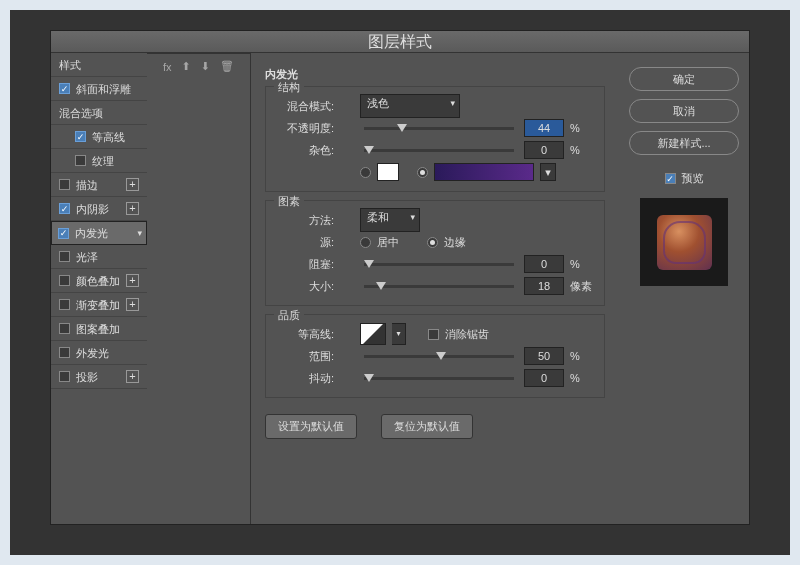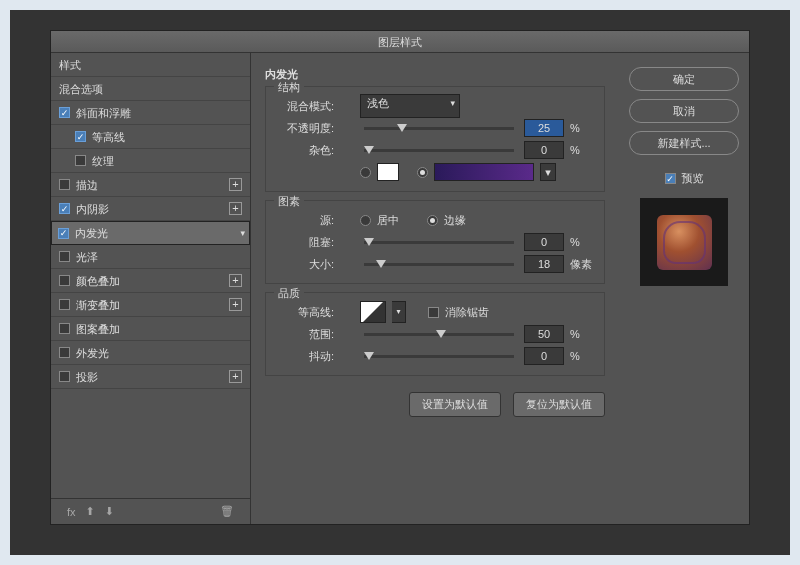--- a/index.html
+++ b/index.html
@@ -1,21 +1,21 @@
 <!DOCTYPE html>
 <html><head>
 <meta charset="utf-8">
 <style>
 *{margin:0;padding:0;box-sizing:border-box;font-family:"Microsoft YaHei",Arial,sans-serif;font-size:11px;color:#ddd}
 body{background:#e0e8f0;width:800px;height:565px;padding:10px}
 .outer{background:#333;width:780px;height:545px;padding:20px 0 0 0;position:relative}
 .dialog{background:#535353;width:700px;height:495px;margin:0 auto;border:1px solid #222;position:relative}
-.titlebar{background:linear-gradient(#6a6a6a,#5a5a5a);height:22px;text-align:center;line-height:22px;font-size:11px;border-bottom:1px solid #333}
+.titlebar{background:linear-gradient(#6a6a6a,#5a5a5a);height:22px;text-align:center;line-height:22px;font-size:16px;border-bottom:1px solid #333}
 .body{display:flex;height:calc(100% - 22px)}
-.left{width:200px;border-right:1px solid #333;display:flex;flex-direction:column}
+.left{width:200px;border-right:1px solid #333;display:flex;flex-direction:row}
 .stylelist{flex:1;overflow:hidden}
 .li{height:24px;line-height:24px;padding:0 8px;border-bottom:1px solid #444;display:flex;align-items:center;gap:6px;position:relative}
 .li.sel{background:#6a6a6a}
 .li .cb{width:11px;height:11px;border:1px solid #888;background:#3a3a3a;display:inline-flex;align-items:center;justify-content:center;font-size:8px}
 .li .cb.on{background:#4a7fb8;border-color:#6a9fd8}
 .li .cb.on::after{content:"✓";color:#fff;font-size:9px}
 .li .plus{position:absolute;right:8px;width:13px;height:13px;border:1px solid #999;text-align:center;line-height:11px;font-size:11px}
 .li.indent{padding-left:24px}
 .leftbtm{height:26px;border-top:1px solid #333;display:flex;align-items:center;padding:0 16px;gap:10px}
 .leftbtm span{opacity:.6}
@@ -33,21 +33,21 @@
 .num{width:40px;height:18px;background:#3a3a3a;border:1px solid #222;text-align:center;line-height:16px}
 .unit{width:24px}
 .radio{width:11px;height:11px;border:1px solid #888;border-radius:50%;background:#3a3a3a;display:inline-flex;align-items:center;justify-content:center}
 .radio.on::after{content:"";width:5px;height:5px;background:#ddd;border-radius:50%}
 .swatch{width:22px;height:18px;border:1px solid #222}
 .gswatch{width:100px;height:18px;background:linear-gradient(90deg,#2a1a5a,#5a2a8a);border:1px solid #222}
 .gsel{width:16px;height:18px;border:1px solid #222;background:#3a3a3a;text-align:center;line-height:16px}
 .contour{width:26px;height:22px;background:linear-gradient(135deg,#fff 48%,#333 52%);border:1px solid #222}
 .contour-sel{width:14px;height:22px;border:1px solid #222;border-left:none;background:#3a3a3a;text-align:center;line-height:20px;font-size:8px}
 .btn{background:#6a6a6a;border:1px solid #333;border-radius:3px;padding:4px 12px;text-align:center}
-.btnrow{display:flex;gap:12px;justify-content:flex-end;margin-top:16px}
+.btnrow{display:flex;gap:24px;justify-content:flex-start;margin-top:16px}
 .right{width:130px;padding:14px 14px;display:flex;flex-direction:column;gap:8px;align-items:center}
 .rbtn{width:110px;height:24px;border:1px solid #888;border-radius:12px;text-align:center;line-height:22px}
 .preview-ck{display:flex;align-items:center;gap:6px;margin-top:8px}
 .preview-ck .cb{width:11px;height:11px;border:1px solid #888;background:#4a7fb8;display:inline-flex;align-items:center;justify-content:center}
 .preview-ck .cb::after{content:"✓";color:#fff;font-size:9px}
 .preview-img{width:88px;height:88px;background:#1a1a1a;margin-top:4px;display:flex;align-items:center;justify-content:center}
 .preview-img .inner{width:55px;height:55px;background:radial-gradient(circle at 40% 30%,#d89060,#a05030 40%,#603050);border-radius:6px;position:relative;overflow:hidden}
 .preview-img .inner::after{content:"";position:absolute;inset:6px;border:2px solid rgba(100,50,120,.6);border-radius:40% 40% 30% 30%}
 </style>
 </head>
@@ -57,26 +57,26 @@
 <div class="dialog">
 <div class="titlebar">图层样式</div>
 <div class="body">
 
 <div class="left">
 <div class="stylelist">
 <div class="li">
               <span>样式</span>
             </div>
 <div class="li">
+              <span class="cb on"></span>
+              <span>斜面和浮雕</span>
+            </div>
+
+<div class="li">
               <span>混合选项</span>
-            </div>
-
-<div class="li">
-              <span class="cb on"></span>
-              <span>斜面和浮雕</span>
             </div>
 <div class="li indent">
               <span class="cb on"></span>
               <span>等高线</span>
             </div>
 <div class="li indent">
               <span class="cb"></span>
               <span>纹理</span>
             </div>
 <div class="li">
@@ -136,21 +136,21 @@
 <div class="grp-title">结构</div>
 <div class="row">
               <span class="lbl">混合模式:</span>
               <span class="sel" style="min-width:100px">浅色</span>
             </div>
 <div class="row">
               <span class="lbl">不透明度:</span>
               <div class="slider">
                 <div class="th" style="left:22%"></div>
               </div>
-              <span class="num" style="background:#2a5a9a">25</span>
+              <span class="num" style="background:#2a5a9a">44</span>
               <span class="unit">%</span>
             </div>
 <div class="row">
               <span class="lbl">杂色:</span>
               <div class="slider">
                 <div class="th" style="left:0%"></div>
               </div>
               <span class="num">0</span>
               <span class="unit">%</span>
             </div>
@@ -160,20 +160,24 @@
               <span class="swatch" style="background:#fff"></span>
               <span style="width:6px"></span>
               <span class="radio on"></span>
               <span class="gswatch"></span>
               <span class="gsel">▾</span>
             </div>
 </div>
 
 <div class="grp">
 <div class="grp-title">图素</div>
+<div class="row">
+              <span class="lbl">方法:</span>
+              <span class="sel">柔和</span>
+            </div>
 <div class="row">
               <span class="lbl">源:</span>
               <span class="radio"></span>
               <span>居中</span>
               <span style="width:16px"></span>
               <span class="radio on"></span>
               <span>边缘</span>
             </div>
 <div class="row">
               <span class="lbl">阻塞:</span>

